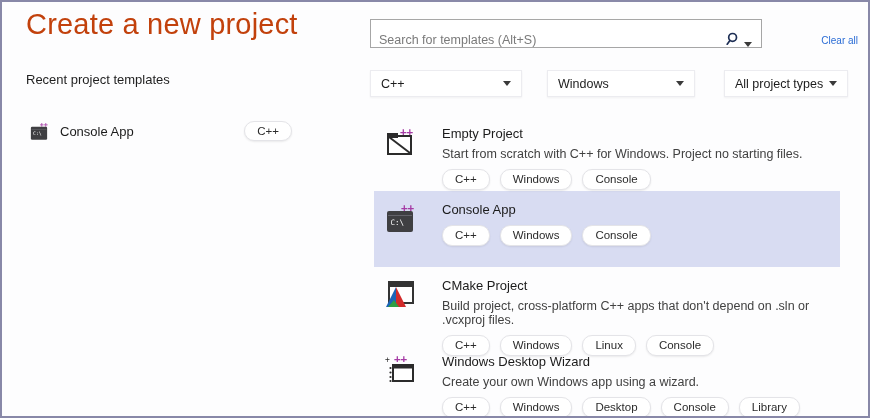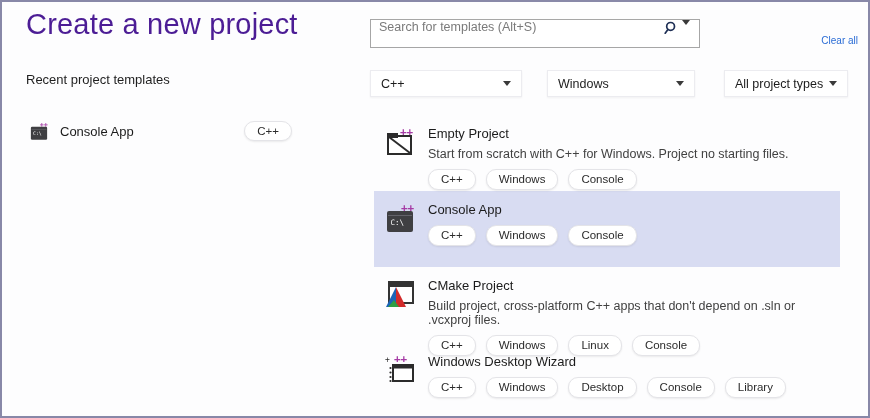--- a/index.html
+++ b/index.html
@@ -4,25 +4,25 @@
 <style>
   html,body{margin:0;padding:0}
   body{
     width:870px;height:418px;position:relative;overflow:hidden;
     box-sizing:border-box;border:2px solid #8888a8;background:#fdfdfe;
     font-family:"Liberation Sans",sans-serif;color:#1e1e1e;
   }
   
   .page-title{
     position:absolute;left:24px;top:6px;font-size:29px;font-weight:400;
-    color:#4c1d95;letter-spacing:.2px;
+    color:#c2410c;letter-spacing:.2px;
   }
   .search-box{
-    position:absolute;left:368px;top:17px;width:330px;height:29px;
-    background:#fff;border:1px solid #a6a6a6;display:flex;align-items:flex-start;
+    position:absolute;left:368px;top:17px;width:392px;height:29px;
+    background:#fff;border:1px solid #a6a6a6;display:flex;align-items:flex-end;
     box-sizing:border-box;
   }
   .search-box input{
     flex:1;border:none;outline:none;background:transparent;
     font-family:"Liberation Sans",sans-serif;font-size:12.5px;color:#333;
     padding:0 8px;min-width:0;
   }
   .search-box input::placeholder{color:#7a7a7a}
   .search-icon{display:flex;align-items:center;margin-right:5px}
   .caret{
@@ -57,21 +57,21 @@
   .recent-item .rlabel{margin-left:11px;font-size:13px;color:#1b1b1b}
   .recent-item .pill{margin-left:auto;margin-right:14px}
   
   .template-list{position:absolute;left:372px;top:113px;width:466px}
   .trow{
     height:76px;display:flex;padding:8px 0 0 10px;box-sizing:border-box;
     cursor:pointer;
   }
   .trow.selected{background:#d8dcf2}
   .ticon{width:32px;height:32px;margin-top:3px;flex:0 0 auto}
-  .tbody{margin-left:12px;flex:1;min-width:0}
+  .tbody{margin-left:26px;flex:1;min-width:0}
   .ttitle{font-size:13px;color:#1b1b1b;margin-top:3px}
   .tdesc{font-size:12.5px;color:#414141;margin-top:6px}
   .ttags{margin-top:8px;display:flex;gap:10px}
   .pill{
     display:inline-block;background:#fff;border:1px solid #e4e4e8;
     border-radius:10px;padding:3px 12px;font-size:11.5px;color:#2b2b2b;
     box-shadow:0 1px 2px rgba(0,0,0,.08);line-height:1.1;white-space:nowrap;
   }
 </style>
 </head>
@@ -177,20 +177,21 @@
       <text x="10" y="8" fill="#a53ba5" font-size="11" font-weight="bold" font-family="DejaVu Sans Mono,monospace">++</text>
       <rect x="9" y="11" width="20" height="16" fill="#ffffff" stroke="#2b2b2b" stroke-width="2"></rect>
       <rect x="9" y="11" width="20" height="3.5" fill="#2b2b2b"></rect>
       <circle cx="6.5" cy="14" r="1.1" fill="#2b2b2b"></circle>
       <circle cx="6.5" cy="18.5" r="1.1" fill="#2b2b2b"></circle>
       <circle cx="6.5" cy="23" r="1.1" fill="#2b2b2b"></circle>
       <circle cx="6.5" cy="27" r="1.1" fill="#2b2b2b"></circle>
     </svg></span>
       <div class="tbody">
         <div class="ttitle">Windows Desktop Wizard</div>
+        <div class="tdesc">Create your own Windows app using a wizard.</div>
         <div class="ttags">
           <span class="pill">C++</span>
           <span class="pill">Windows</span>
           <span class="pill">Desktop</span>
           <span class="pill">Console</span>
           <span class="pill">Library</span>
         </div>
       </div>
     </div>
   </div>

